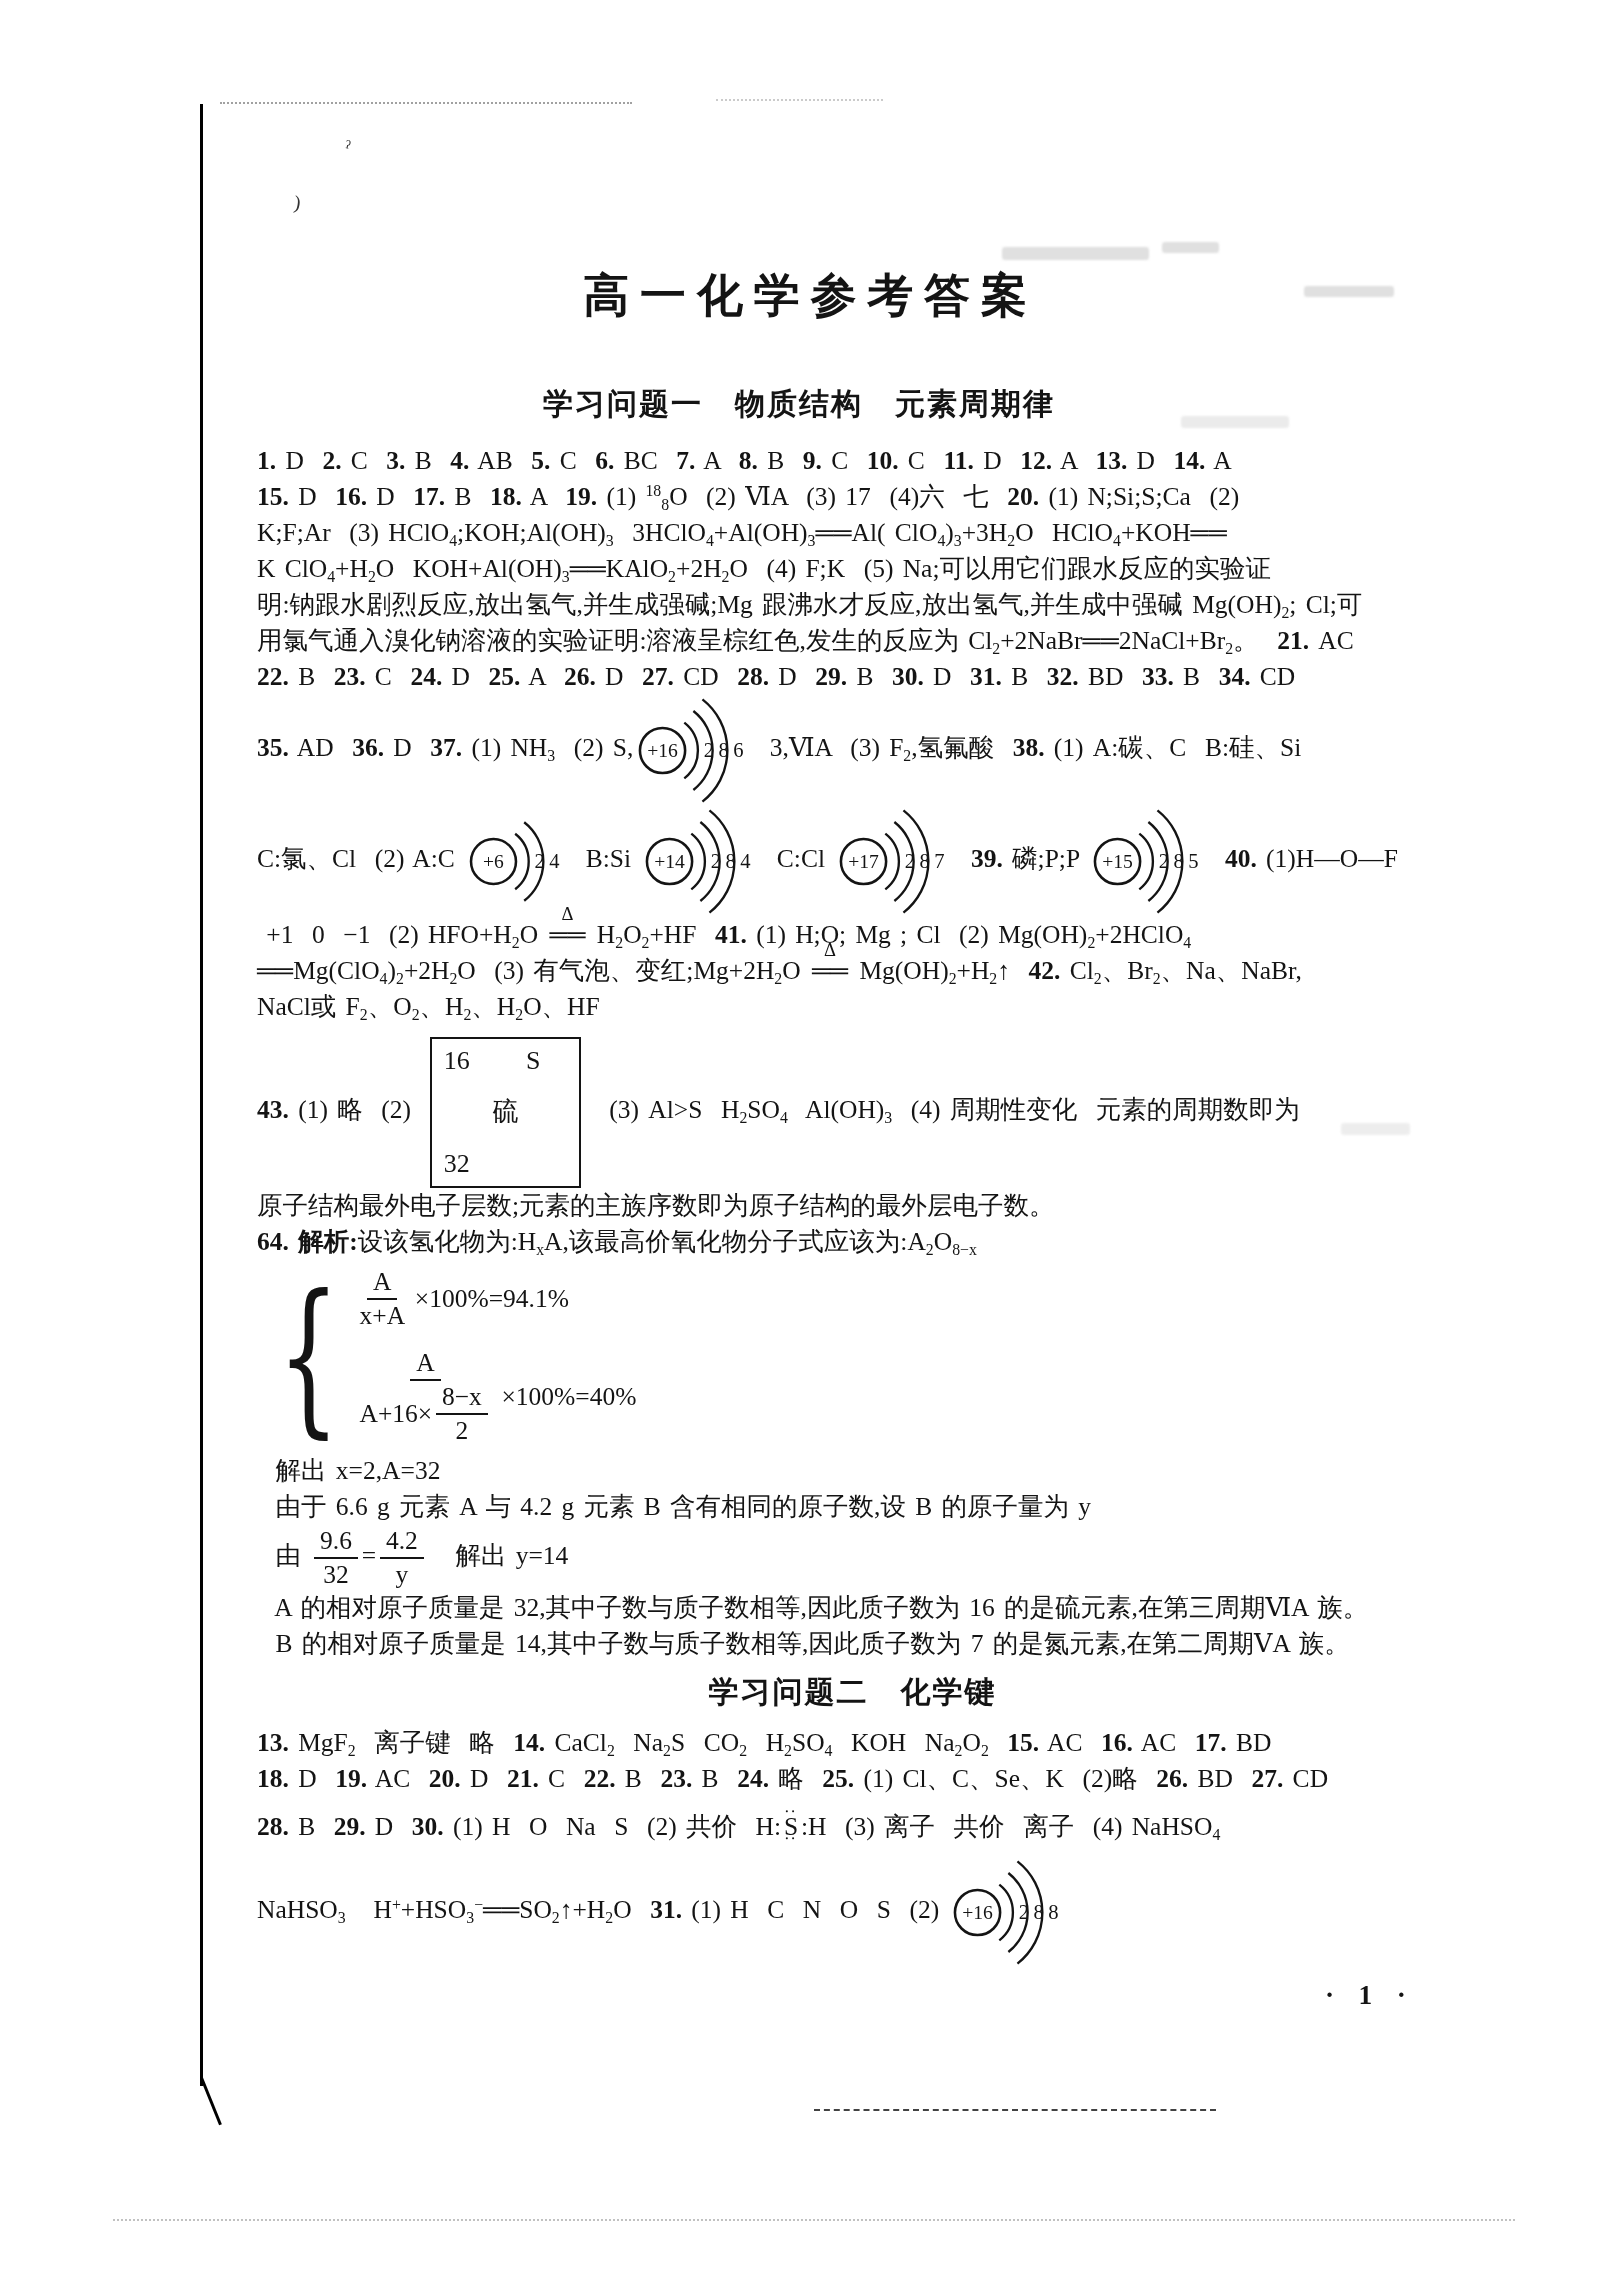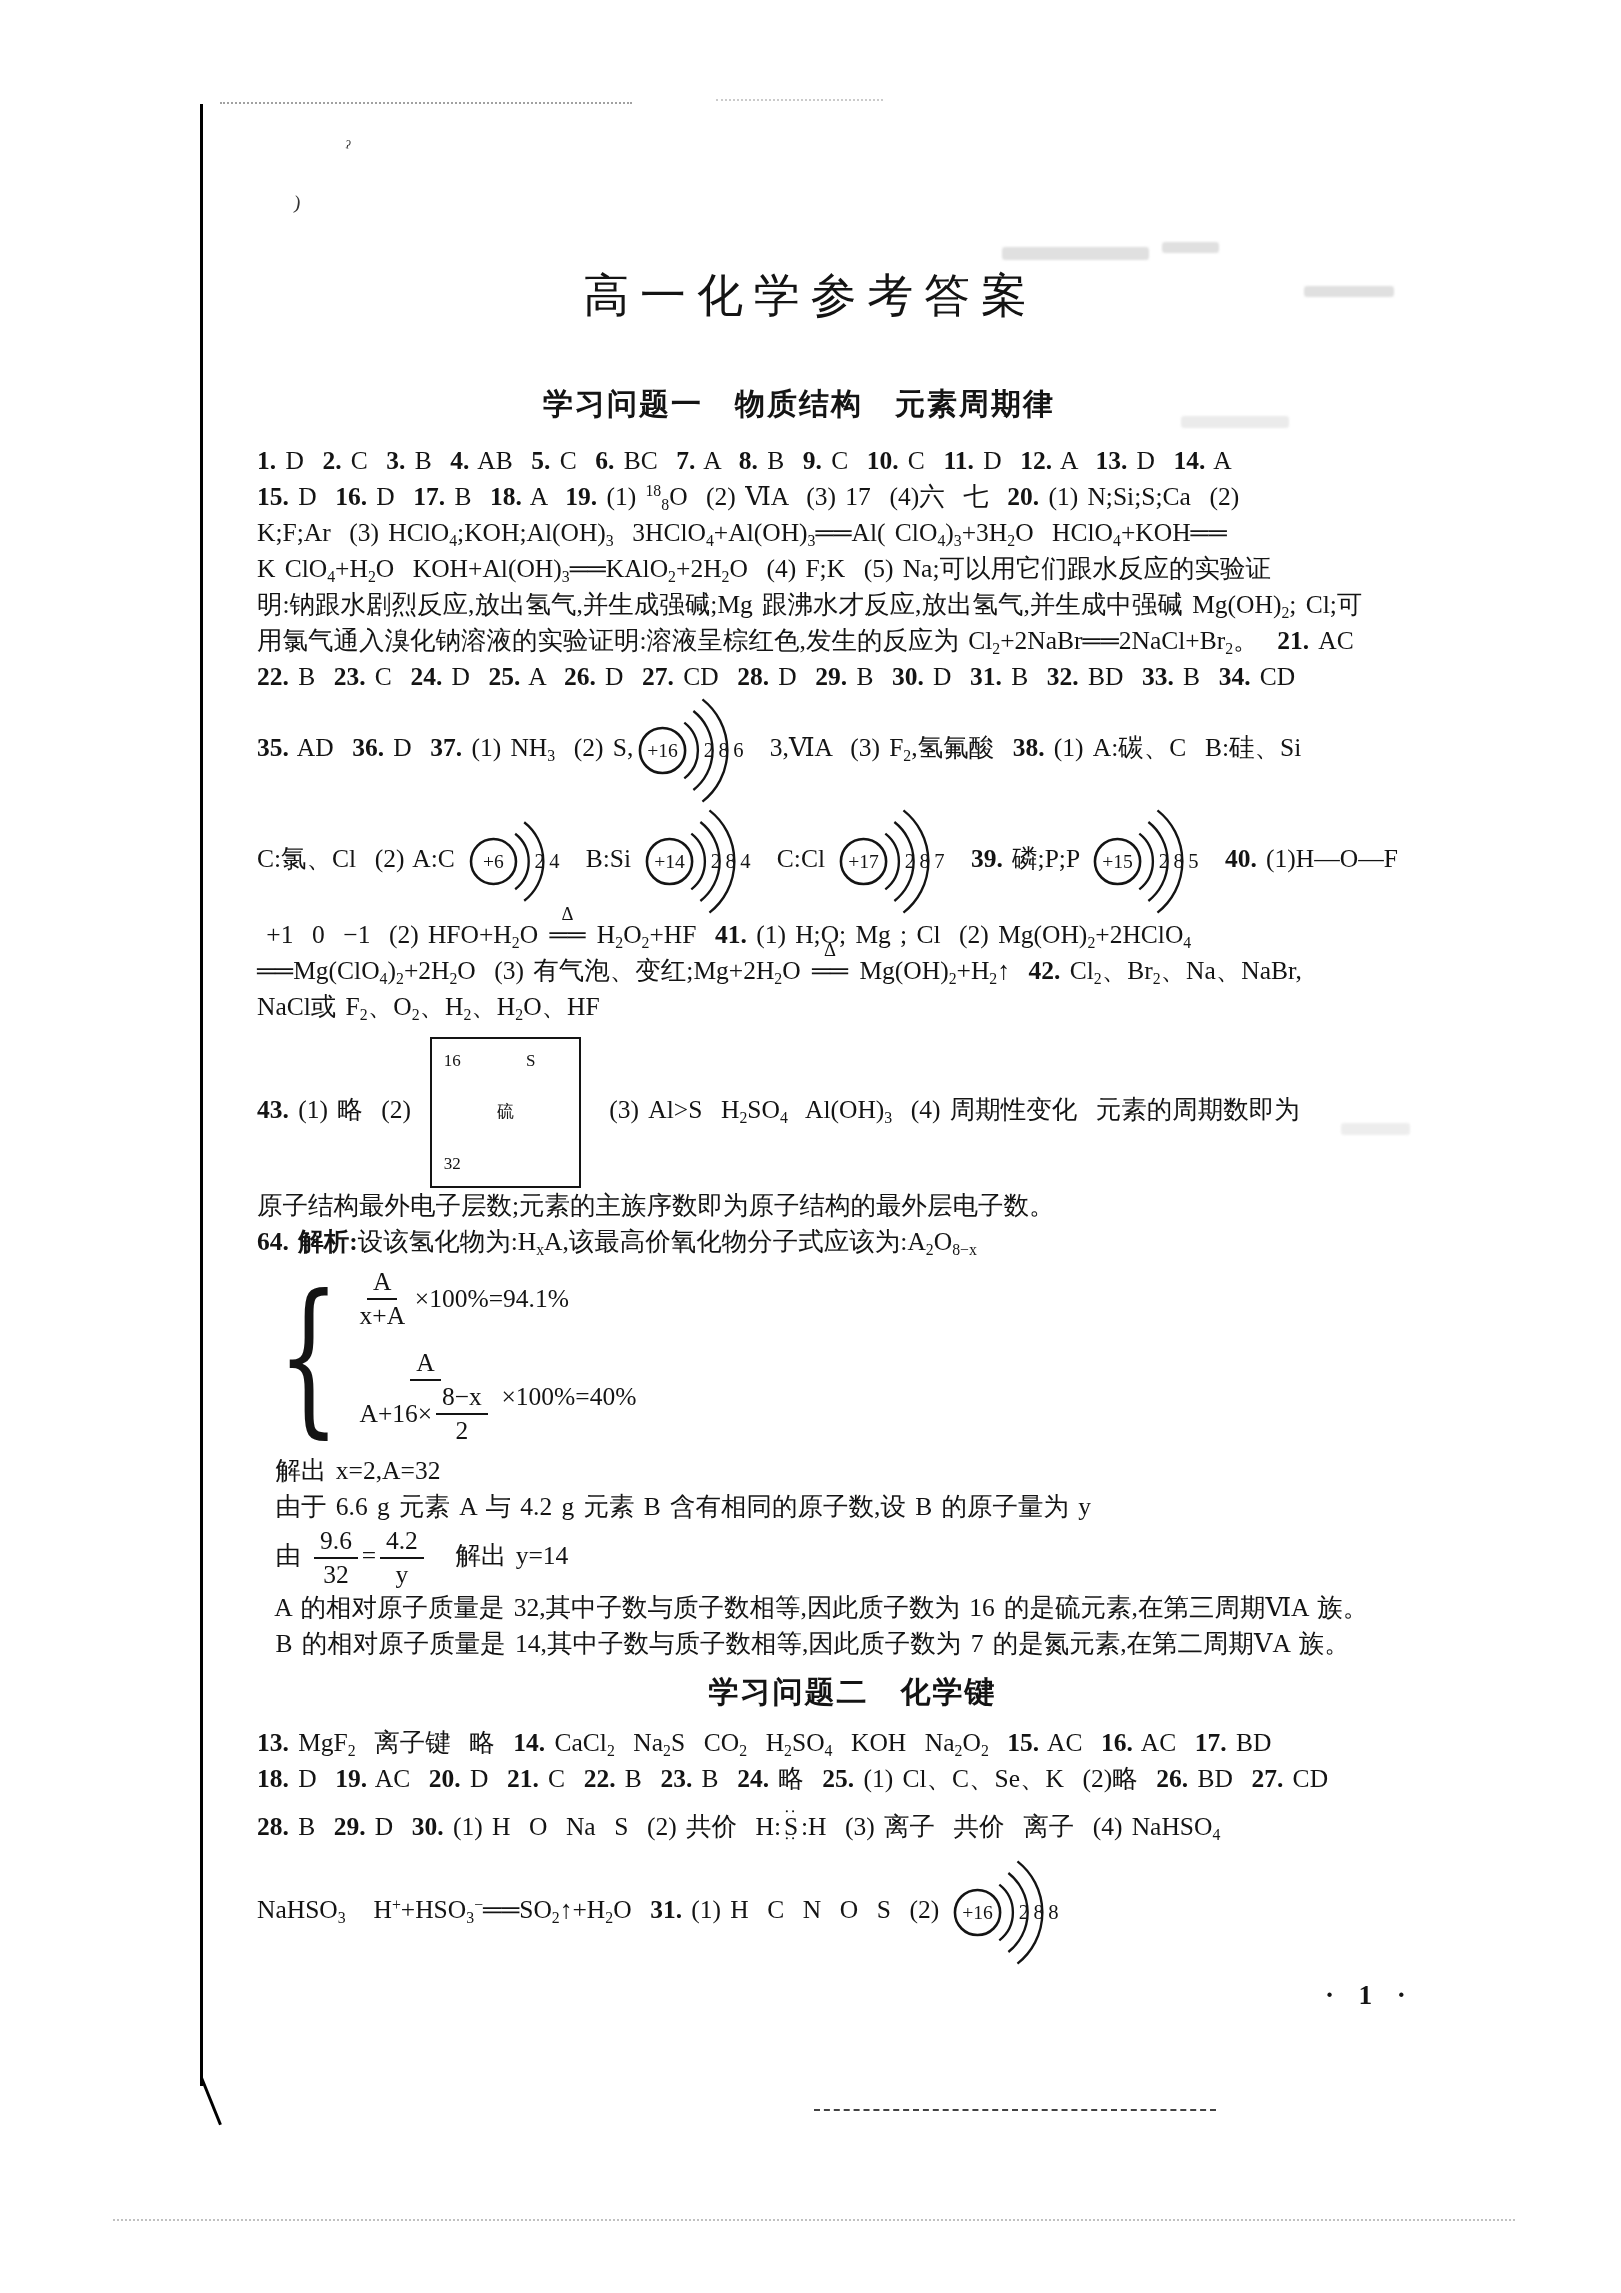--- a/index.html
+++ b/index.html
@@ -21,21 +21,21 @@
   .sm1{left:1002px; top:247px; width:147px; height:12.7px;}
   .sm2{left:1162px; top:242px; width:57px; height:10.8px;}
   .sm3{left:1304px; top:286px; width:90px; height:10.8px;}
   .sm4{left:1181px; top:416px; width:108px; height:11.8px; opacity:.35;}
   .sm5{left:1341px; top:1123px; width:69px; height:11.8px; opacity:.3;}
   .speck{position:absolute; color:#333; font-size:19.6px;}
   .sp1{left:345px; top:137px; transform:rotate(12deg);}
   .sp2{left:294px; top:192px; transform:rotate(8deg);}
   
   .title{position:absolute; left:0; top:265px; width:1621px; text-align:center;
-    font-size:46px; font-weight:normal; letter-spacing:10.8px;}
+    font-size:46px; font-weight:bold; letter-spacing:10.8px;}
   .h1{position:absolute; left:0; top:384px; width:1598px; text-align:center;
     font-size:30px; font-weight:bold; letter-spacing:2px;}
   .h2{margin:9.8px 0 11.8px 0; text-align:center; font-size:30px; font-weight:bold; letter-spacing:2px;}
   
   .content{position:absolute; left:222px; top:443px; width:1191px;margin-left:35px;}
   .line{white-space:pre; font-size:25.5px; line-height:36px; min-height:36px; word-spacing:2.9px;}
   .line b{font-weight:bold;}
   .mt-sm{margin-top:11.8px;}
   .mt-xs{margin-top:5.9px;}
   sub,sup{font-size:0.62em; line-height:0;}
@@ -53,21 +53,21 @@
   .fr-num{border-bottom:2.9px solid #141414; padding:0 5.9px; display:inline-flex; align-items:center;}
   .fr-den{padding:0 5.9px; display:inline-flex; align-items:center;}
   
   .sys{display:inline-flex; align-items:center; vertical-align:middle;}
   .sys-brace{font-family:"DejaVu Serif",serif; font-size:98px; line-height:0.9;
     transform:scaleY(1.7); transform-origin:center; margin:0 9.8px 0 2px; font-weight:400;}
   .sys-rows{display:inline-flex; flex-direction:column; row-gap:15.7px;}
   .sys-row{display:flex; align-items:center; white-space:pre;}
   
   .ebox{display:inline-block; width:147px; height:147px; border:2.9px solid #141414;
-    position:relative; vertical-align:middle; margin:0 9.8px; font-size:17px;text-decoration:underline;}
+    position:relative; vertical-align:middle; margin:0 9.8px; font-size:26px;text-decoration:underline;}
   .ebox span{position:absolute;}
   .ebox .en{left:11.8px; top:3.9px;}
   .ebox .es{left:94px; top:3.9px;}
   .ebox .ename{left:50%; top:50%; transform:translate(-50%,-50%);}
   .ebox .em{left:11.8px; bottom:3.9px;}
   
   .lewis{position:relative; display:inline-block; padding:0 2.9px;}
   .lewis i{position:absolute; left:50%; transform:translateX(-50%); font-style:normal;
     font-size:16.7px; letter-spacing:2px;}
   .lewis .lt{top:-14.7px;}

